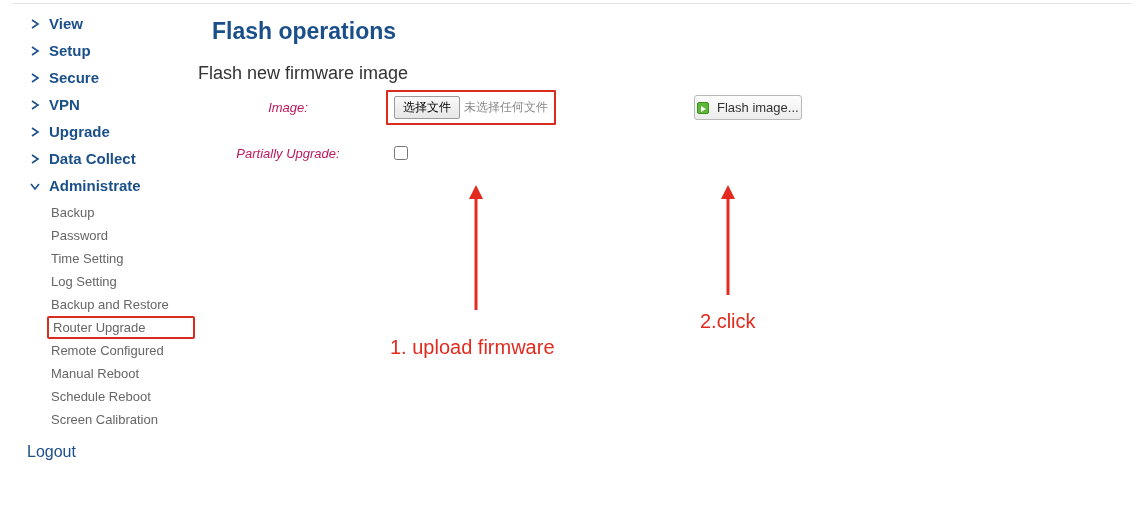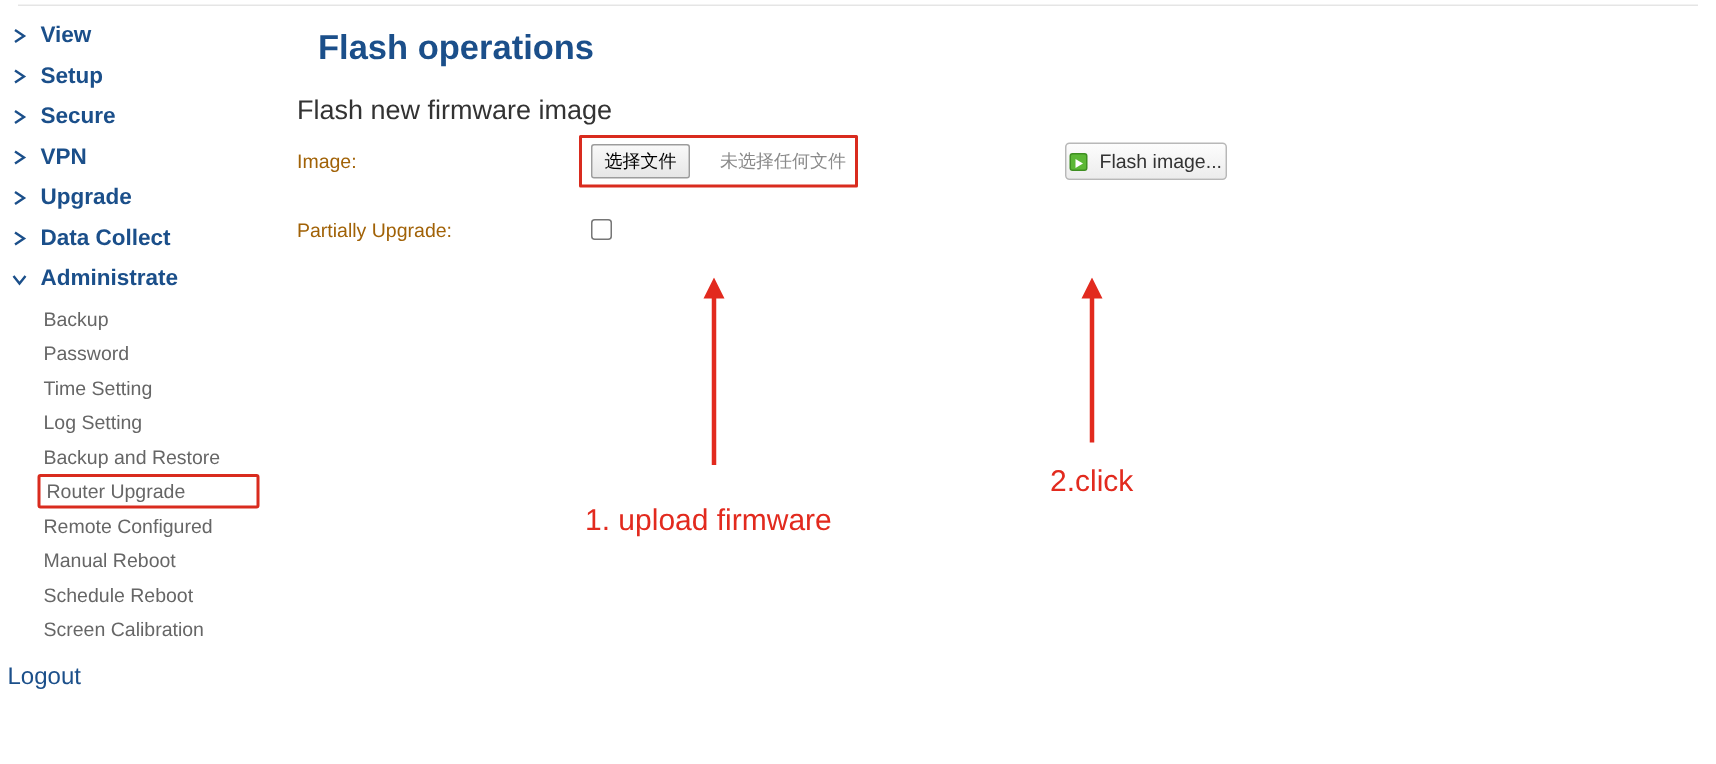--- a/index.html
+++ b/index.html
@@ -10,21 +10,21 @@
     color: #333;
     background: #fff;
     width: 1144px;
     height: 509px;
     position: relative;
     overflow: hidden;
   }
   .topline { position:absolute; left:12px; right:12px; top:3px; height:1px; background:#e5e5e5;}
   .sidebar {
     position: absolute;
-    left: 3px;
+    left: 25px;
     top: 10px;
     width: 170px;
   }
   .nav-group {
     display: flex;
     align-items: center;
     gap: 6px;
     padding: 5px 2px;
     cursor: pointer;
     color: #1b4f8a;
@@ -89,28 +89,29 @@
     margin: 0 0 18px 0;
   }
   .form-row {
     display: flex;
     align-items: center;
     margin-bottom: 18px;
     gap: 8px;
   }
   .form-label {
     width: 180px;
-    text-align: left;
-    color: #a16207;
-    font-size: 13px;
+    text-align: center;
+    color: #be185d;
+    font-size: 13px;
+    font-style: italic;
   }
   .file-box {
     display: inline-flex;
     align-items: center;
-    gap: 20px;
+    gap: 4px;
     border: 2px solid #d92b1e;
     padding: 4px 6px;
     border-radius: 1px;
   }
   .file-btn {
     border: 1px solid #9c9c9c;
     background: linear-gradient(#f9f9f9,#e6e6e6);
     padding: 2px 8px;
     font-size: 12px;
     border-radius: 2px;

